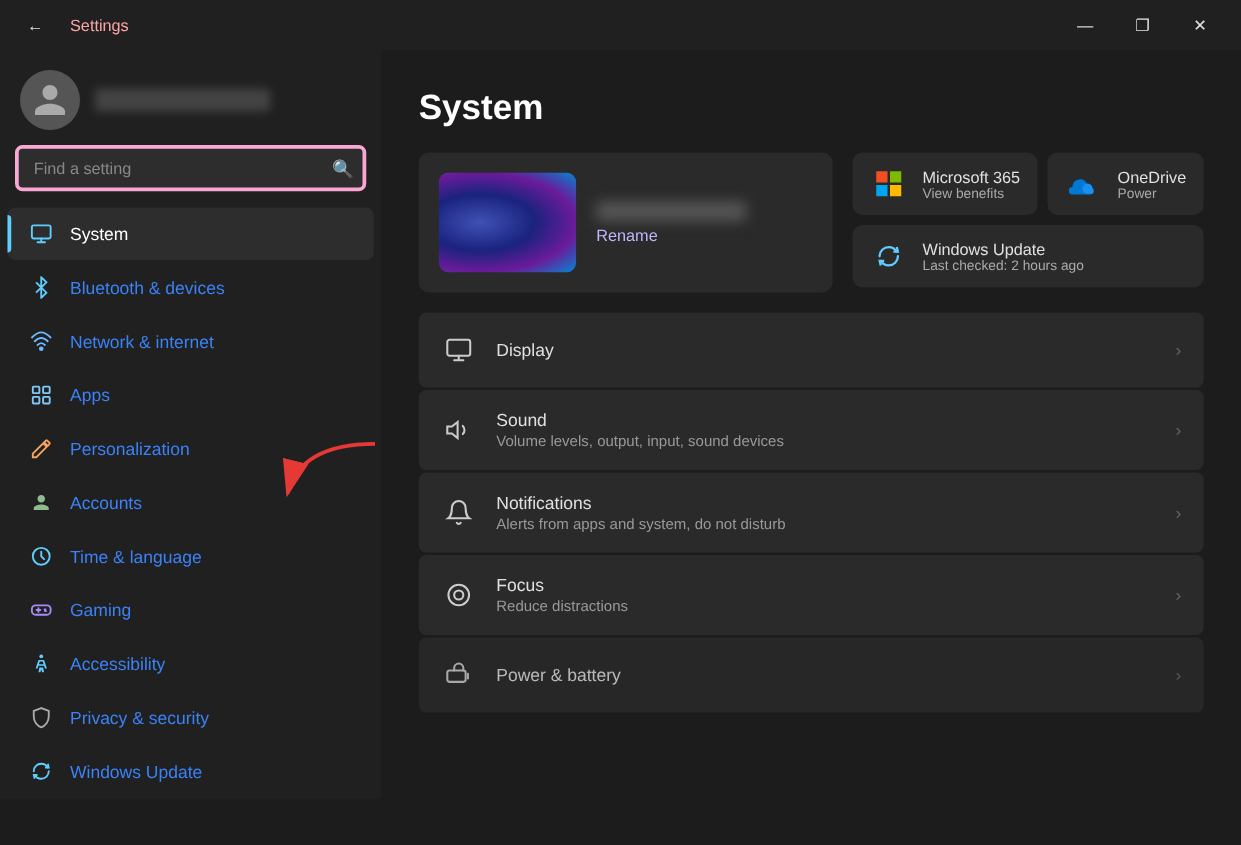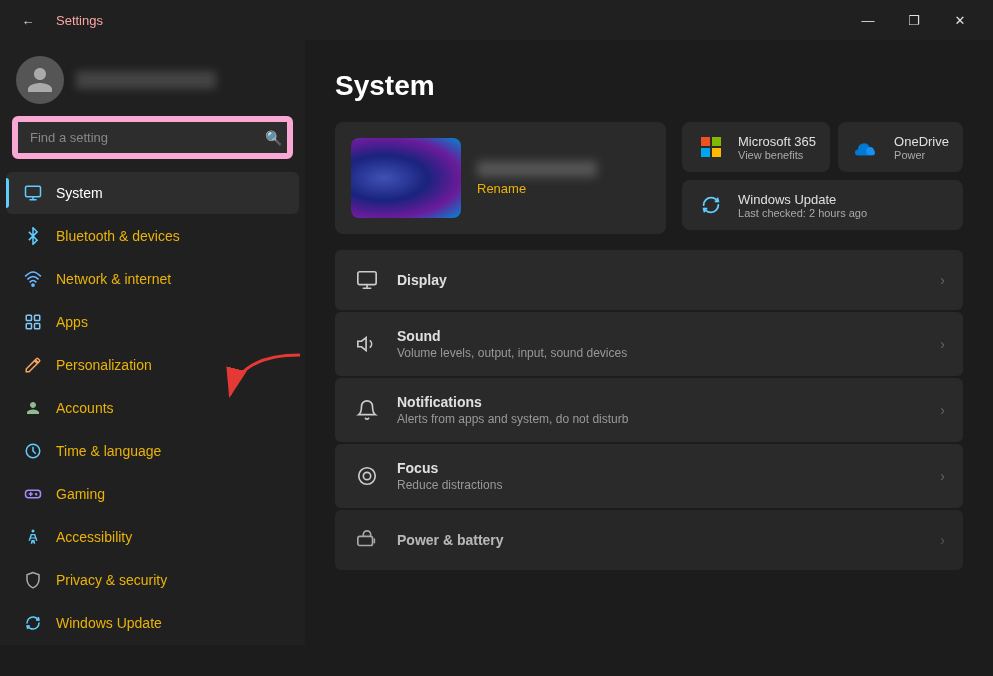--- a/index.html
+++ b/index.html
@@ -100,21 +100,21 @@
 
     .search-bar {
       margin: 0 12px 12px 12px;
       position: relative;
       display: flex;
       align-items: center;
     }
     .search-input {
       width: 100%;
       background: #2d2d2d;
-      border: 6px solid #f9a8d4;
+      border: 3px solid #f9a8d4;
       border-radius: 6px;
       color: #ccc;
       font-size: 13px;
       padding: 8px 36px 8px 12px;
       outline: none;
     }
     .search-input::placeholder { color: #888; }
     .search-icon-wrap {
       position: absolute;
       right: 10px;
@@ -124,21 +124,21 @@
 
     .nav-item {
       display: flex;
       align-items: center;
       gap: 12px;
       padding: 10px 16px;
       cursor: pointer;
       border-radius: 6px;
       margin: 1px 6px;
       font-size: 14px;
-      color: #eab308;
+      color: #3b82f6;
       position: relative;
     }
     .nav-item.active {
       background: #2d2d2d;
       color: #fff;
     }
     .nav-item.active::before {
       content: '';
       position: absolute;
       left: 0;
@@ -224,21 +224,21 @@
       gap: 4px;
     }
     .device-name-blurred {
       width: 120px;
       height: 16px;
       background: #555;
       border-radius: 3px;
       filter: blur(5px);
     }
     .rename-link {
-      color: #eab308;
+      color: #c4b5fd;
       font-size: 13px;
       cursor: pointer;
       text-decoration: none;
     }
     .quick-service-item {
       display: flex;
       align-items: center;
       gap: 12px;
       background: #2a2a2a;
       border-radius: 8px;
@@ -279,21 +279,21 @@
       display: flex;
       align-items: center;
       justify-content: center;
       font-size: 18px;
       color: #ccc;
       flex-shrink: 0;
     }
     .settings-item-text { flex: 1; }
     .settings-item-title {
       font-size: 14px;
-      font-weight: 700;
+      font-weight: 400;
       color: #e0e0e0;
     }
     .settings-item-subtitle {
       font-size: 12px;
       color: #999;
       margin-top: 2px;
     }
     .settings-item-chevron {
       color: #666;
       font-size: 14px;

